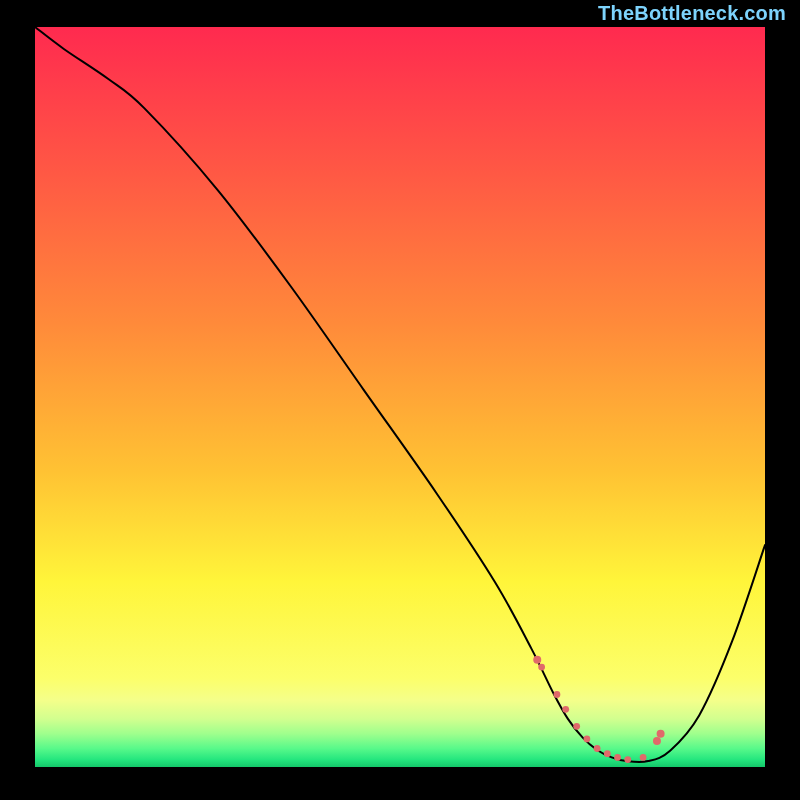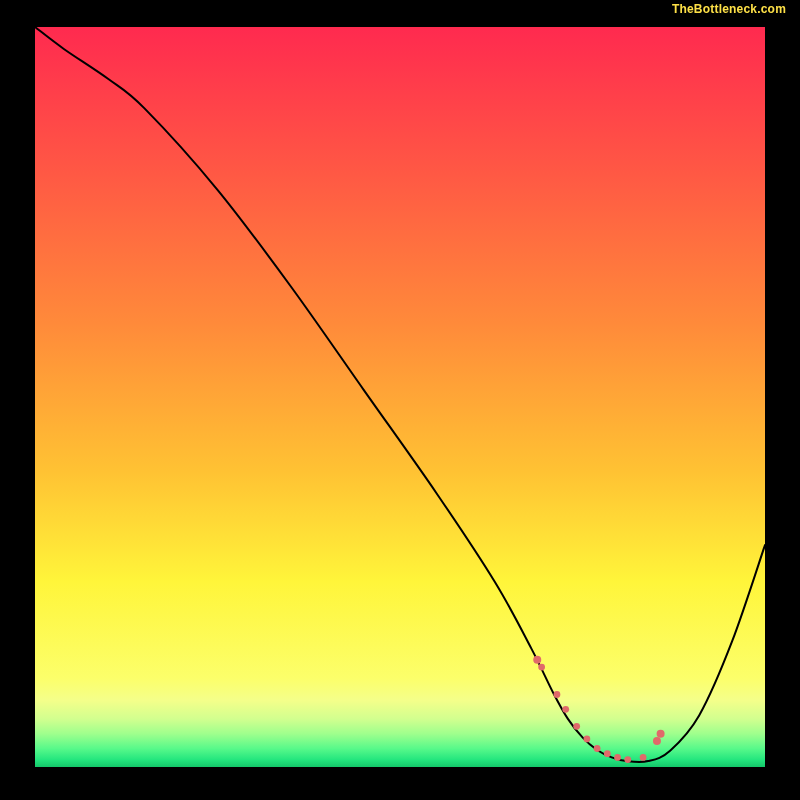--- a/index.html
+++ b/index.html
@@ -8,23 +8,23 @@
     position: relative;
     width: 800px;
     height: 800px;
     background: #000;
   }
   .attribution {
     position: absolute;
     top: 2px;
     right: 14px;
     font-family: Arial, Helvetica, sans-serif;
-    font-size: 12px;
+    font-size: 20px;
     font-weight: bold;
-    color: #fde047;
+    color: #7dd3fc;
     letter-spacing: 0.2px;
   }
   .plot-outer {
     position: absolute;
     left: 35px;
     top: 27px;
     width: 730px;
     height: 740px;
     background: #000;
   }

